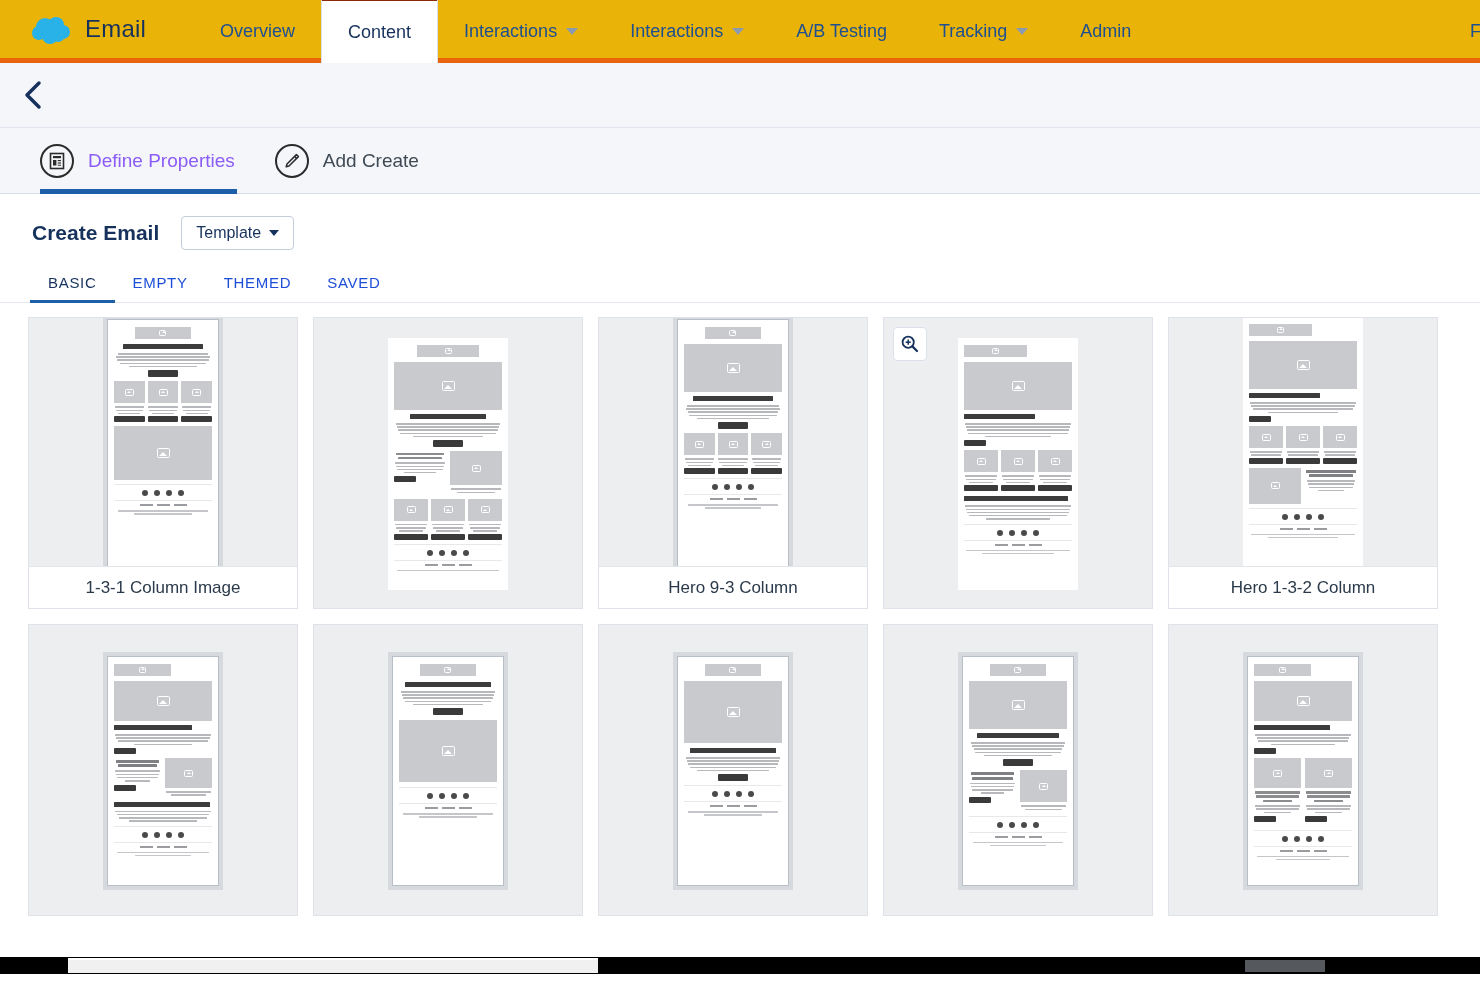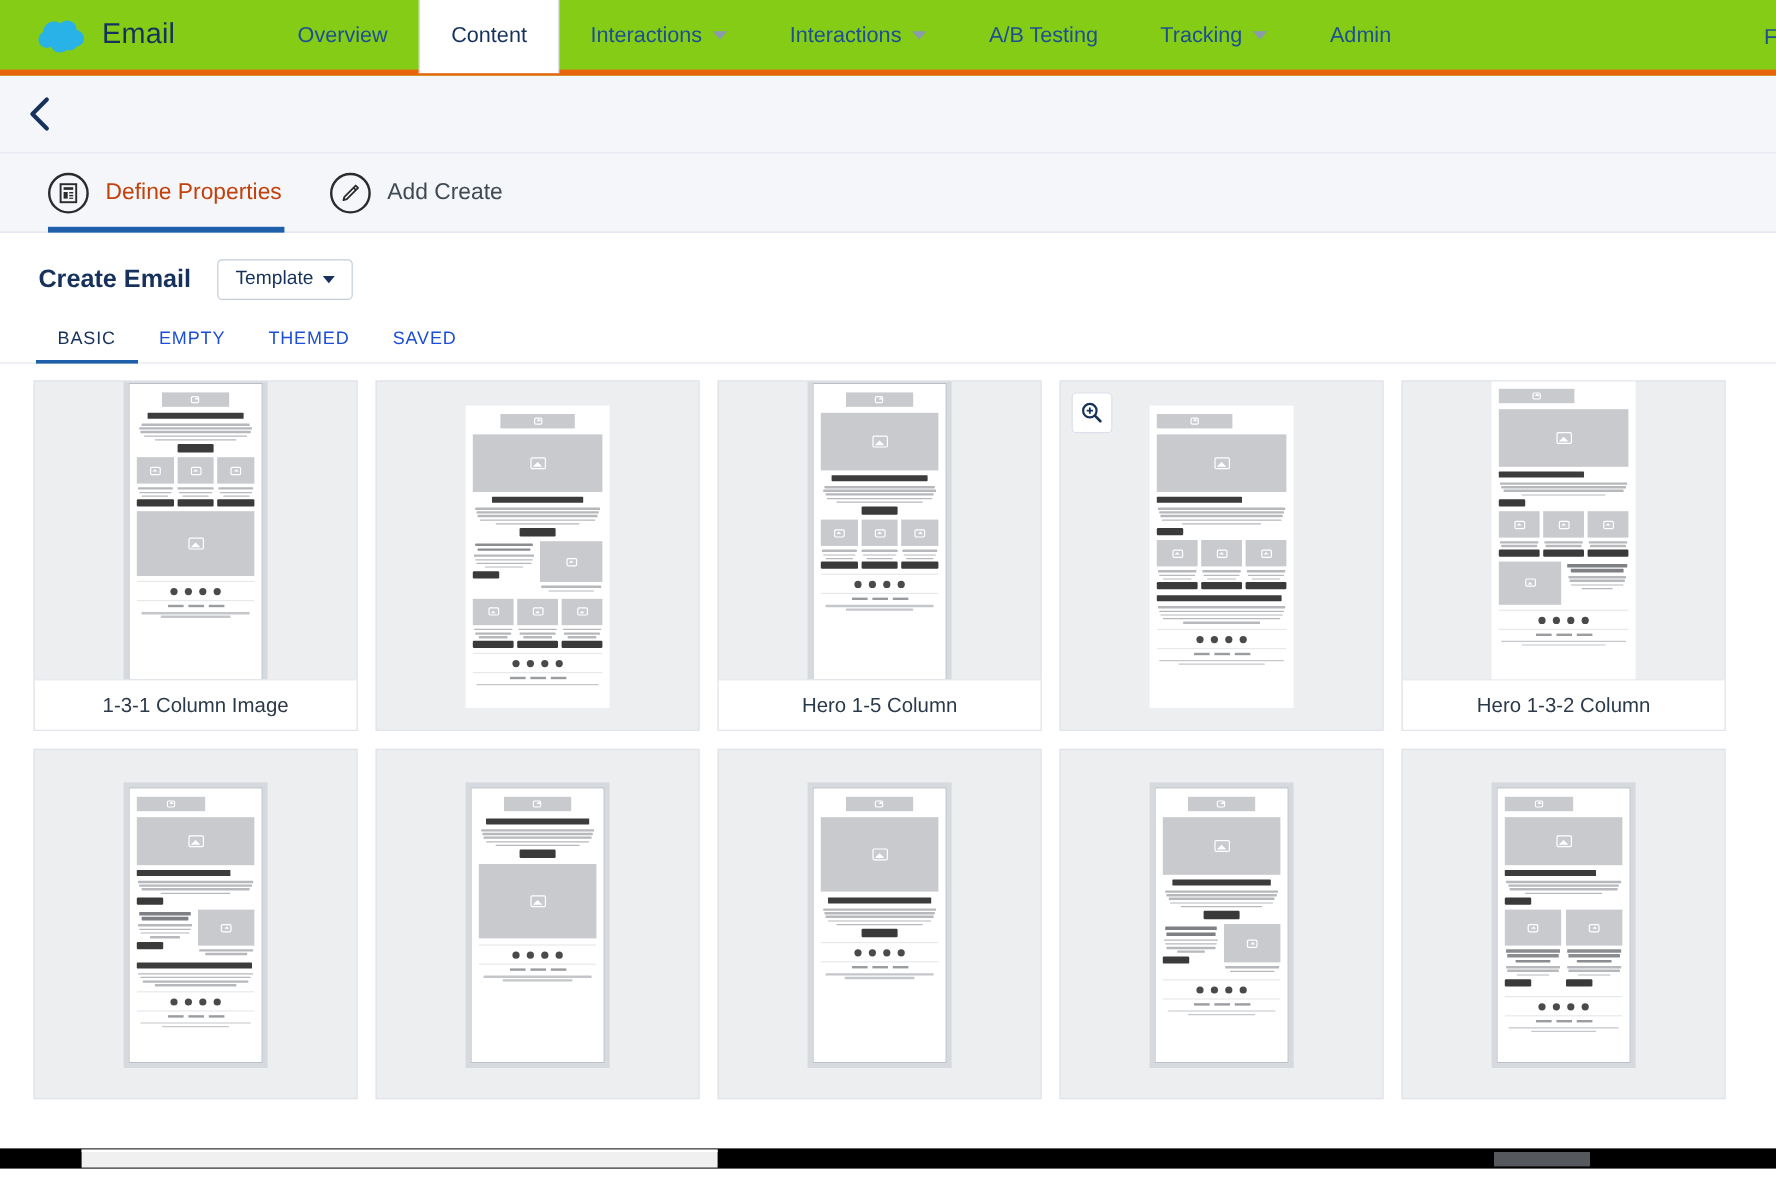--- a/index.html
+++ b/index.html
@@ -7,26 +7,24 @@
     width: 1480px; height: 987px;
     font-family: "Liberation Sans", sans-serif;
     background: #ffffff;
     overflow: hidden;
   }
 
   
   .topnav {
     position: relative;
     height: 63px;
-    background: #84cc16;
+    background: #eab308;
     border-bottom: 5px solid #e8650d;
     display: flex;
-    align-items: center;
     padding-left: 30px;
-    gap: 28px;
   }
   .brand { display: flex; align-items: center; gap: 13px; margin-right: 48px; }
   .cloud-logo { width: 42px; height: 30px; position: relative; }
   .brand-name {
     font-size: 24px; color: #16325c; letter-spacing: .2px;
   }
   .navitems { display: flex; align-items: center; height: 63px; }
   .navitem {
     position: relative;
     display: flex; align-items: center; gap: 9px;
@@ -91,21 +89,21 @@
     height: 66px; padding-right: 40px;
     cursor: pointer; position: relative;
   }
   .step-ic {
     width: 34px; height: 34px; border-radius: 50%;
     border: 2px solid #2b2b2b;
     display: flex; align-items: center; justify-content: center;
     flex: 0 0 auto;
   }
   .step-label { font-size: 19px; color: #3f4a55; white-space: nowrap; }
-  .step.current .step-label { color: #c2410c; }
+  .step.current .step-label { color: #8b5cf6; }
   .step.current::after {
     content: ""; position: absolute;
     left: 0; right: 38px; bottom: 0; height: 5px;
     background: #1d5fa8;
   }
 
   
   .content-area {
     position: relative;
     height: 780px;
@@ -602,21 +600,21 @@
               <i class="t-link"></i>
               <i class="t-link"></i>
               <i class="t-link"></i>
             </div>
           <div class="t-foot">
               <div class="t-line" style="width:92%"></div>
               <div class="t-line" style="width:58%"></div>
             </div>
         </div>
       </div>
-      <div class="card-label">Hero 1-5 Column</div>
+      <div class="card-label">Hero 9-3 Column</div>
     </div>
 
     <div class="card r1">
       <div class="zoom-btn">
         <svg width="20" height="20" viewBox="0 0 20 20">
           <circle cx="8.2" cy="8.2" r="5.6" fill="none" stroke="#16325c" stroke-width="1.8"></circle>
           <line x1="12.4" y1="12.4" x2="17" y2="17" stroke="#16325c" stroke-width="2.2" stroke-linecap="round"></line>
           <line x1="5.6" y1="8.2" x2="10.8" y2="8.2" stroke="#16325c" stroke-width="1.5"></line>
           <line x1="8.2" y1="5.6" x2="8.2" y2="10.8" stroke="#16325c" stroke-width="1.5"></line>
         </svg>

